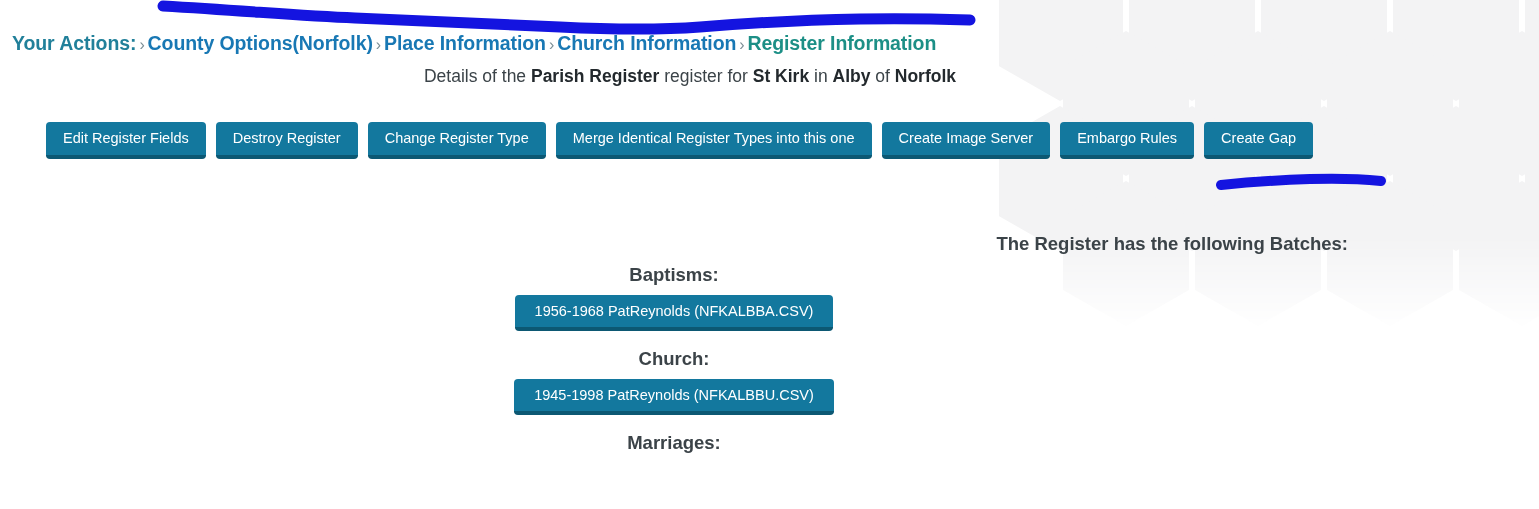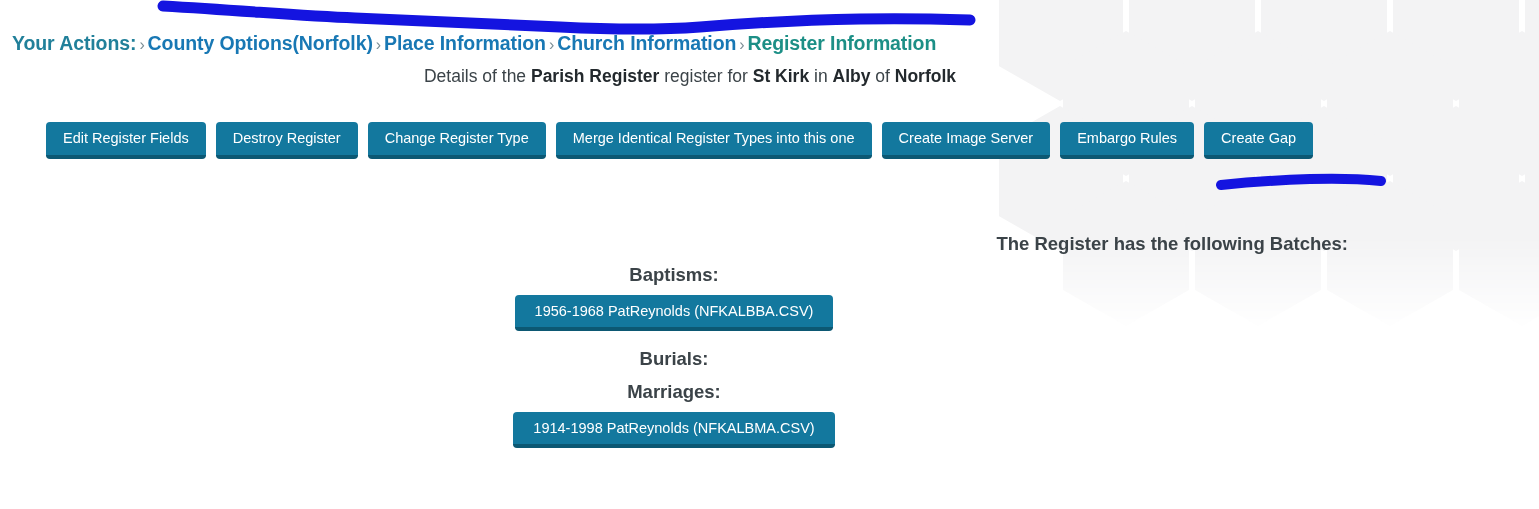--- a/index.html
+++ b/index.html
@@ -220,28 +220,28 @@
     <h2 id="batches-title">The Register has the following Batches:</h2>
 
     <div class="batch-group">
       <div class="batch-group-title">Baptisms:</div>
       <div class="batch-btn-row">
         <button class="btn batch-btn">1956-1968 PatReynolds (NFKALBBA.CSV)</button>
       </div>
     </div>
 
     <div class="batch-group">
-      <div class="batch-group-title">Burials:</div>
+      <div class="batch-group-title">Church:</div>
+      <div class="batch-btn-row">
+        <button class="btn batch-btn">1945-1998 PatReynolds (NFKALBBU.CSV)</button>
+      </div>
     </div>
 
     <div class="batch-group">
       <div class="batch-group-title">Marriages:</div>
-      <div class="batch-btn-row">
-        <button class="btn batch-btn">1914-1998 PatReynolds (NFKALBMA.CSV)</button>
-      </div>
     </div>
   </section>
 
   <svg id="annotations" viewBox="0 0 1539 509" xmlns="http://www.w3.org/2000/svg" aria-hidden="true">
     <path d="M163,6 C250,11 300,16 355,18 C430,21 500,24 560,27
              C620,30 660,30 700,27 C750,23 800,20 860,19
              C905,18 940,19 970,20" fill="none" stroke="#1414e0" stroke-width="11" stroke-linecap="round" stroke-linejoin="round"></path>
     <path d="M1221,185 C1250,182 1280,180 1310,179
              C1340,178 1362,179 1381,181" fill="none" stroke="#1414e0" stroke-width="10" stroke-linecap="round" stroke-linejoin="round"></path>
   </svg>

